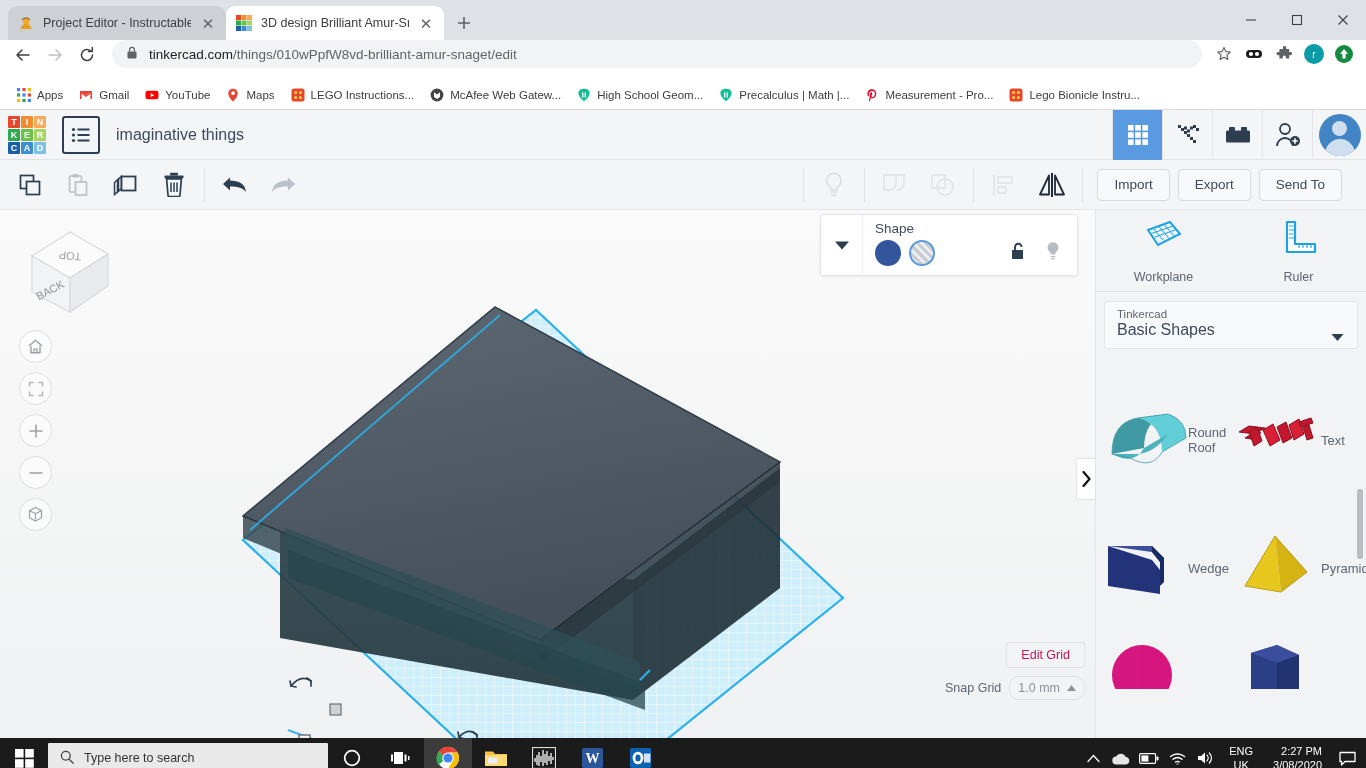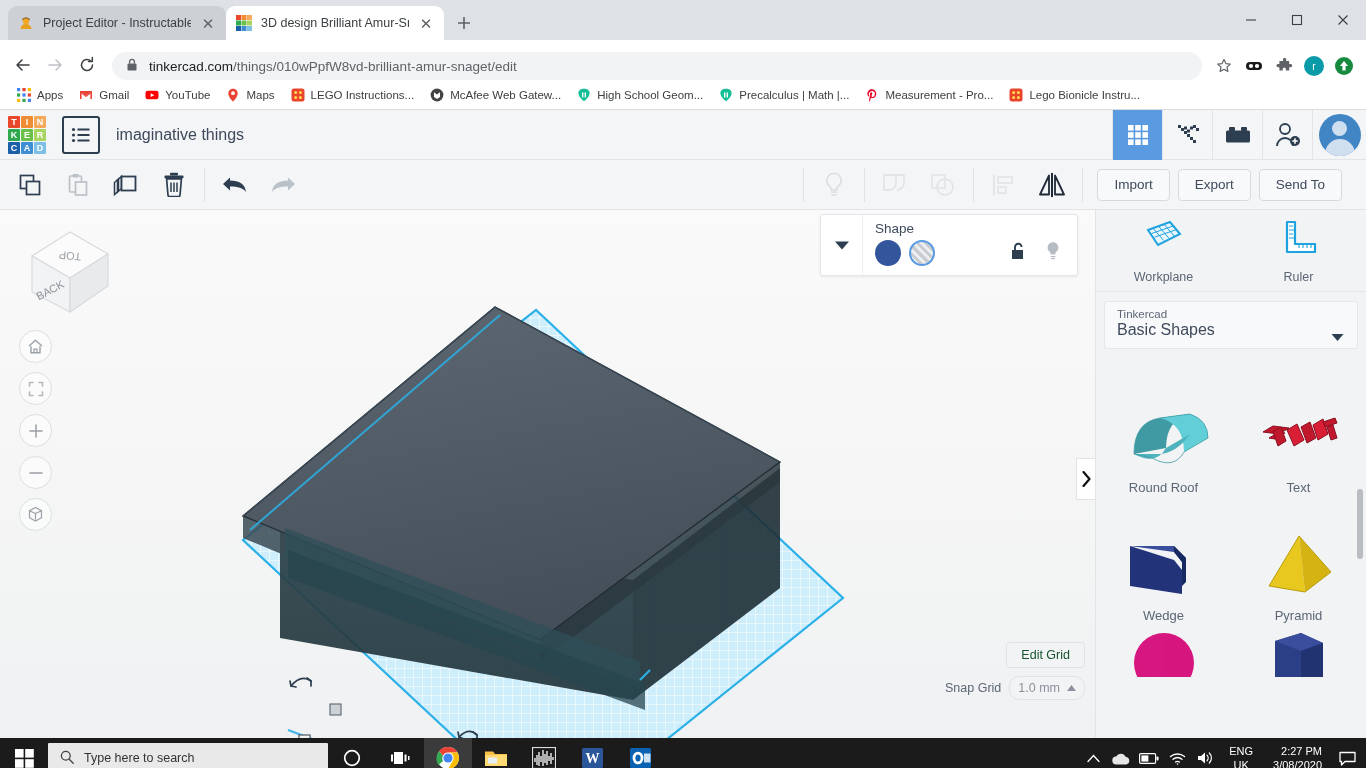--- a/index.html
+++ b/index.html
@@ -43,21 +43,21 @@
     display: flex; align-items: center;
   }
   .wincontrol {
     width: 46px; height: 40px; display: flex;
     align-items: center; justify-content: center;
     font-size: 13px; color: #3c4043;
   }
   .wincontrol.close-btn { font-size: 16px; }
 
   .toolbar-row {
-    height: 40px; background: #fff; display: flex; align-items: flex-end;
+    height: 40px; background: #fff; display: flex; align-items: flex-start;
     padding: 0 8px; gap: 2px;
   }
   .navbtn {
     width: 30px; height: 30px; display: flex;
     align-items: center; justify-content: center;
     color: #5f6368; font-size: 17px; border-radius: 50%;
   }
   .navbtn.disabled { color: #bdc1c6; }
   .omnibox {
     flex: 1; height: 28px; margin: 0 6px 0 8px;
@@ -184,21 +184,21 @@
     margin-left: 8px; border: 2px solid #5a9ae0;
     background: repeating-linear-gradient(45deg,#c9ccd1 0 3px,#eceef0 3px 6px);
   }
   .sp-icons { margin-left: auto; display: flex; align-items: center; gap: 18px; padding-right: 4px; }
 
   
   .grid-ctl { position: absolute; right: 10px; bottom: 38px; text-align: right; }
   .editgrid-btn {
     display: inline-flex; align-items: center; justify-content: center;
     height: 26px; padding: 0 14px; border: 1px solid #dfe2e6;
-    background: #f2f3f5; border-radius: 3px; color: #14532d; font-size: 12.5px;
+    background: #f2f3f5; border-radius: 3px; color: #be185d; font-size: 12.5px;
   }
   .snap-row { display: flex; align-items: center; gap: 8px; margin-top: 8px; }
   .snap-label { font-size: 12.5px; color: #5c6675; }
   .snap-sel {
     height: 24px; padding: 0 8px; border: 1px solid #dfe2e6;
     background: #f2f3f5; border-radius: 10px; color: #8b929c;
     font-size: 12.5px; display: flex; align-items: center; gap: 7px;
   }
 
   
@@ -227,22 +227,22 @@
   }
   .sb-select-sup { font-size: 11.5px; color: #5c6675; }
   .sb-select-main { font-size: 16px; color: #3e4a5c; margin-top: 1px; }
   .sb-select-caret { position: absolute; right: 13px; top: 26px; }
   .sb-shapes {
     flex: 1; overflow: hidden; position: relative;
     display: grid; grid-template-columns: 1fr 1fr;
     align-content: start; padding-top: 10px;
   }
   .shape-cell {
-    height: 128px; display: flex; flex-direction: column;
-    align-items: center; justify-content: flex-end; padding-top: 12px;
+    height: 128px; display: flex; flex-direction: row;
+    align-items: center; justify-content: flex-start; padding-top: 12px;
   }
   .shape-thumb {
     height: 74px; display: flex; align-items: center; justify-content: center;
   }
   .shape-label { font-size: 13px; color: #5c6675; margin-top: 6px; }
   .sb-scrollbar {
     position: absolute; right: 3px; top: 132px; width: 6px; height: 70px;
     background: #b9bcc1; border-radius: 3px;
   }
 

